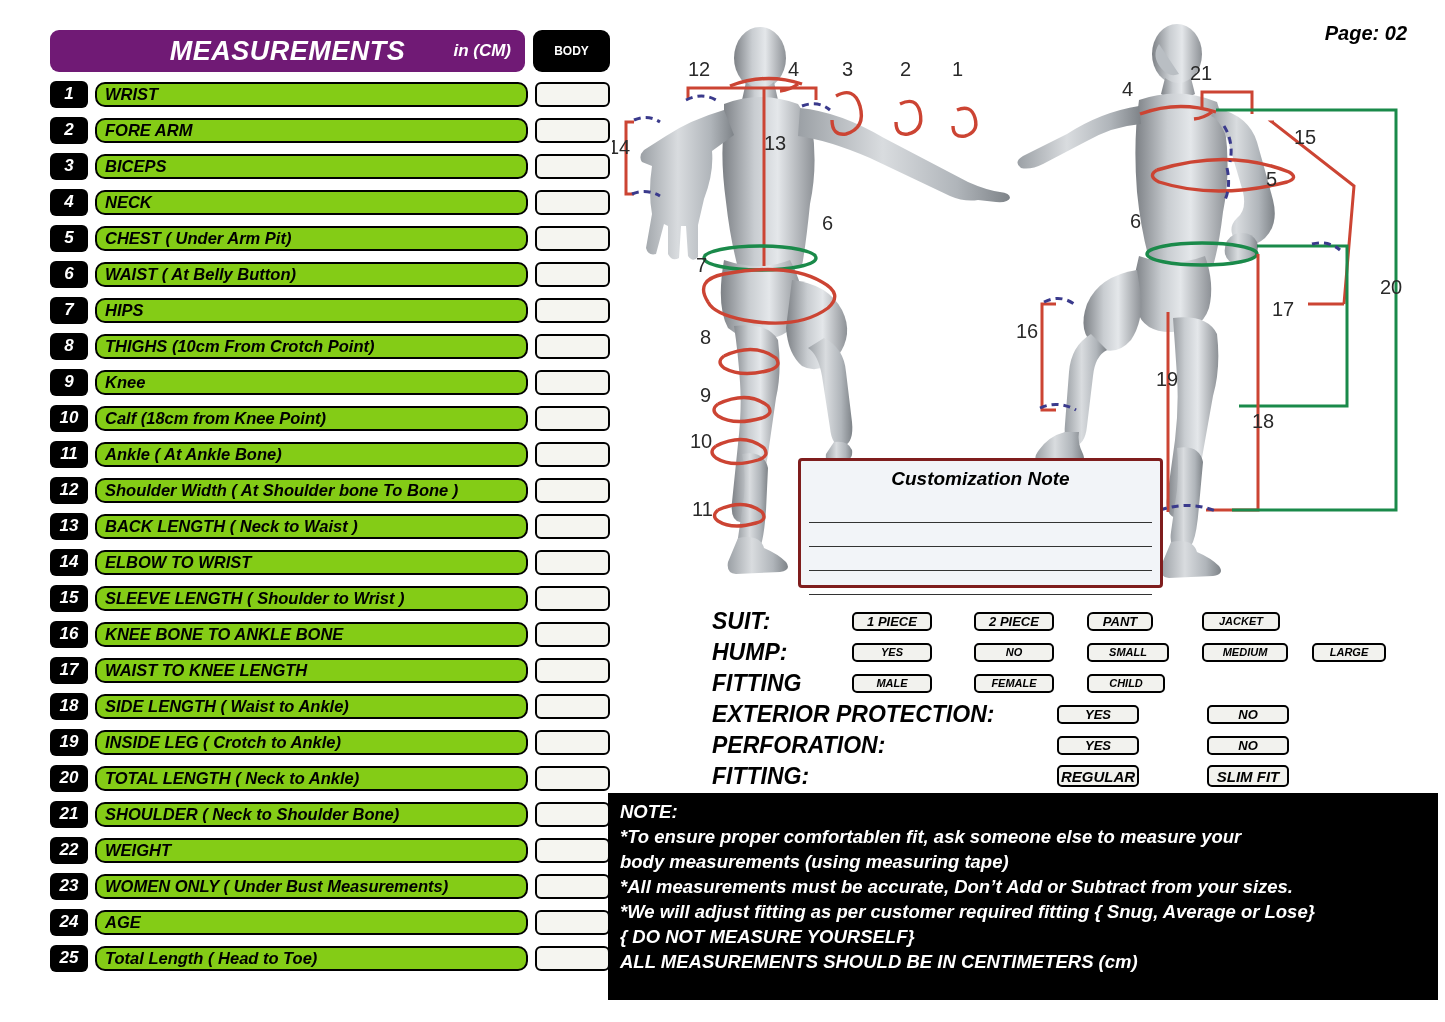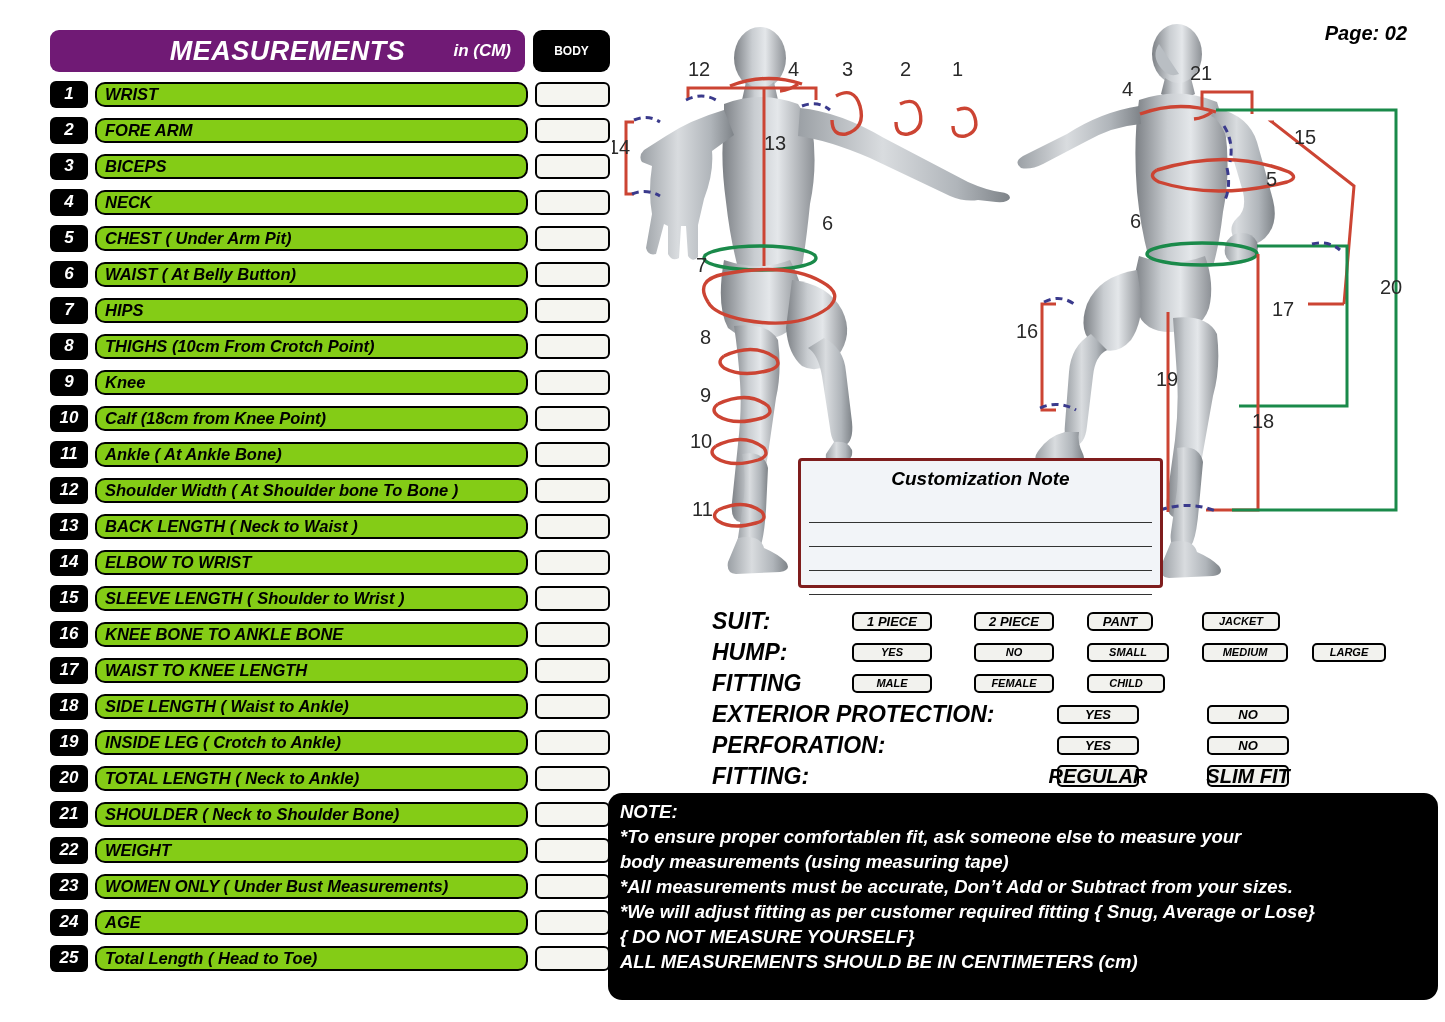--- a/index.html
+++ b/index.html
@@ -91,26 +91,26 @@
   }
   .opt-btn{
     position:absolute;
     height:19px;background:#f2f2ee;border:2px solid #000;border-radius:5px;
     display:flex;align-items:center;justify-content:center;
     font-style:italic;font-weight:bold;color:#000;
     box-sizing:border-box;white-space:nowrap;
   }
   .opt-btn.sm{font-size:11px;}
   .opt-btn.md{font-size:13px;}
-  .opt-btn.lg{font-size:20px;height:22px;}
+  .opt-btn.lg{font-size:15px;height:22px;}
 
   
   .note-block{
     position:absolute;left:608px;top:793px;width:830px;height:207px;
-    background:#000;border-radius:14px;padding:6px 10px 0 12px;
+    background:#000;border-radius:0;padding:6px 10px 0 12px;
     box-sizing:border-box;
   }
   .note-line{
     color:#fff;font-style:italic;font-weight:bold;font-size:18.5px;
     line-height:25px;white-space:nowrap;
   }
 </style>
 </head>
 <body>
 

